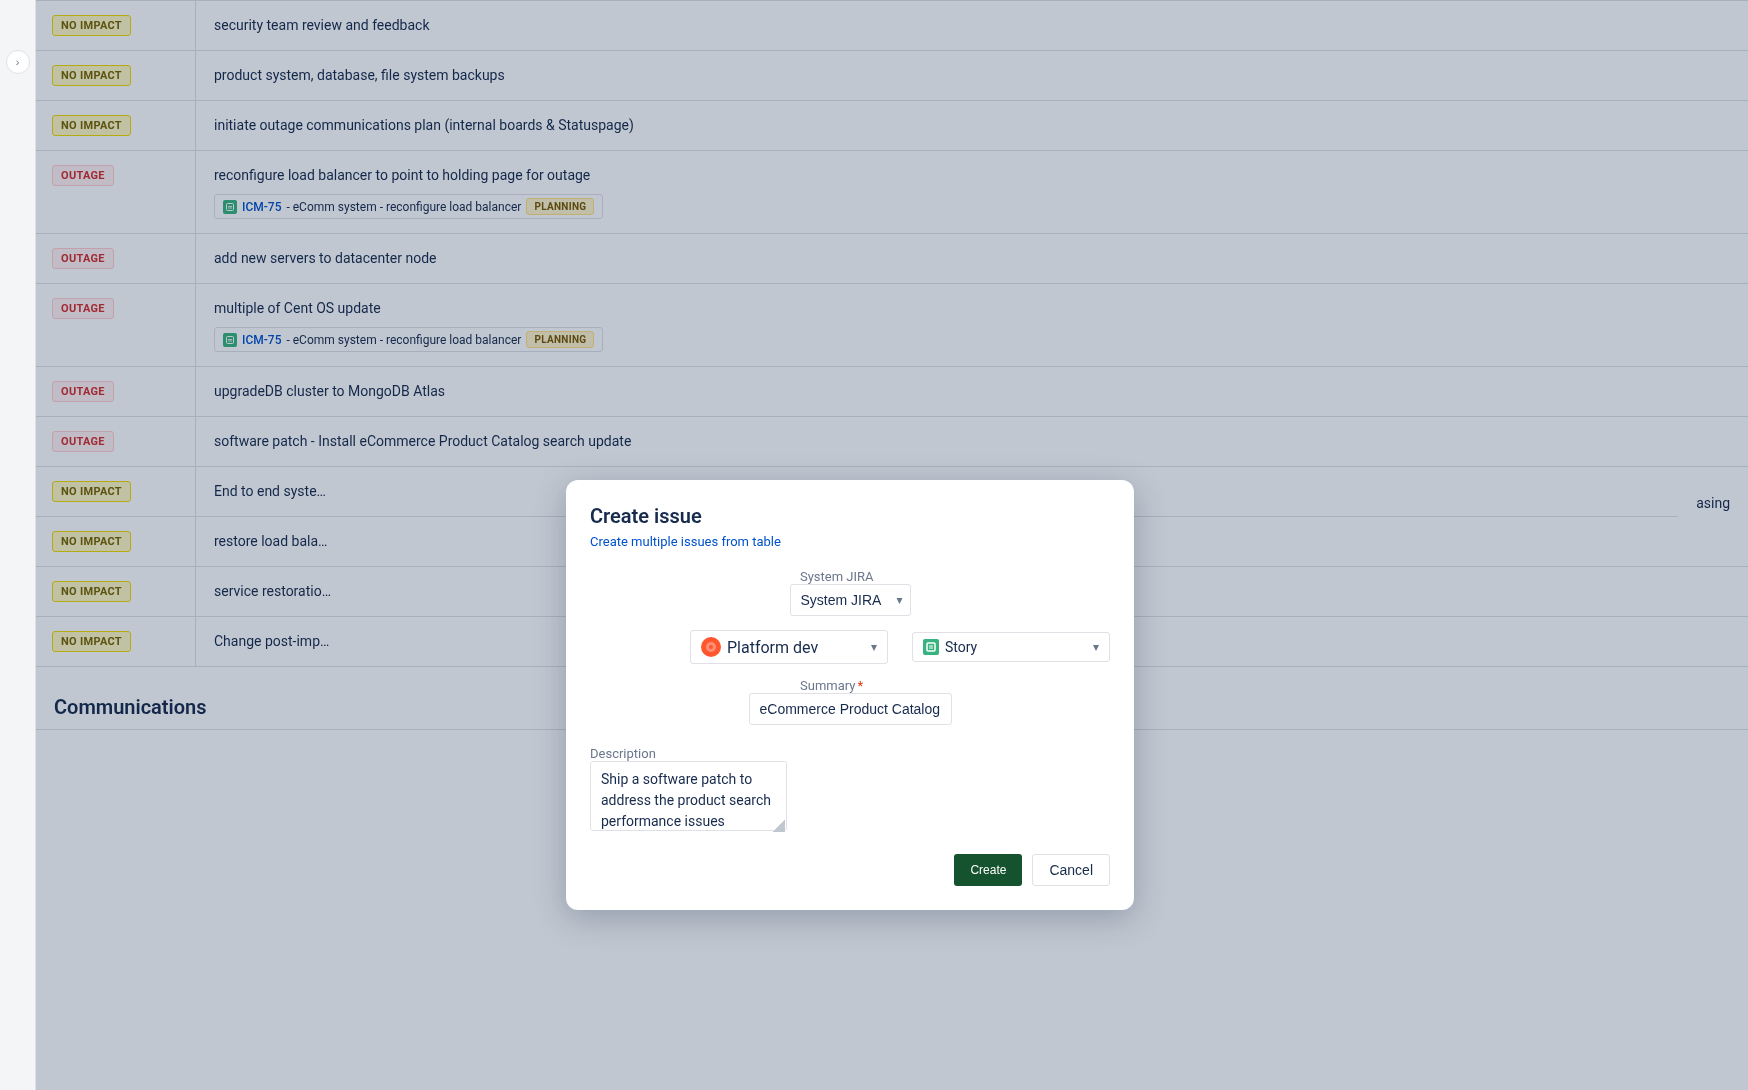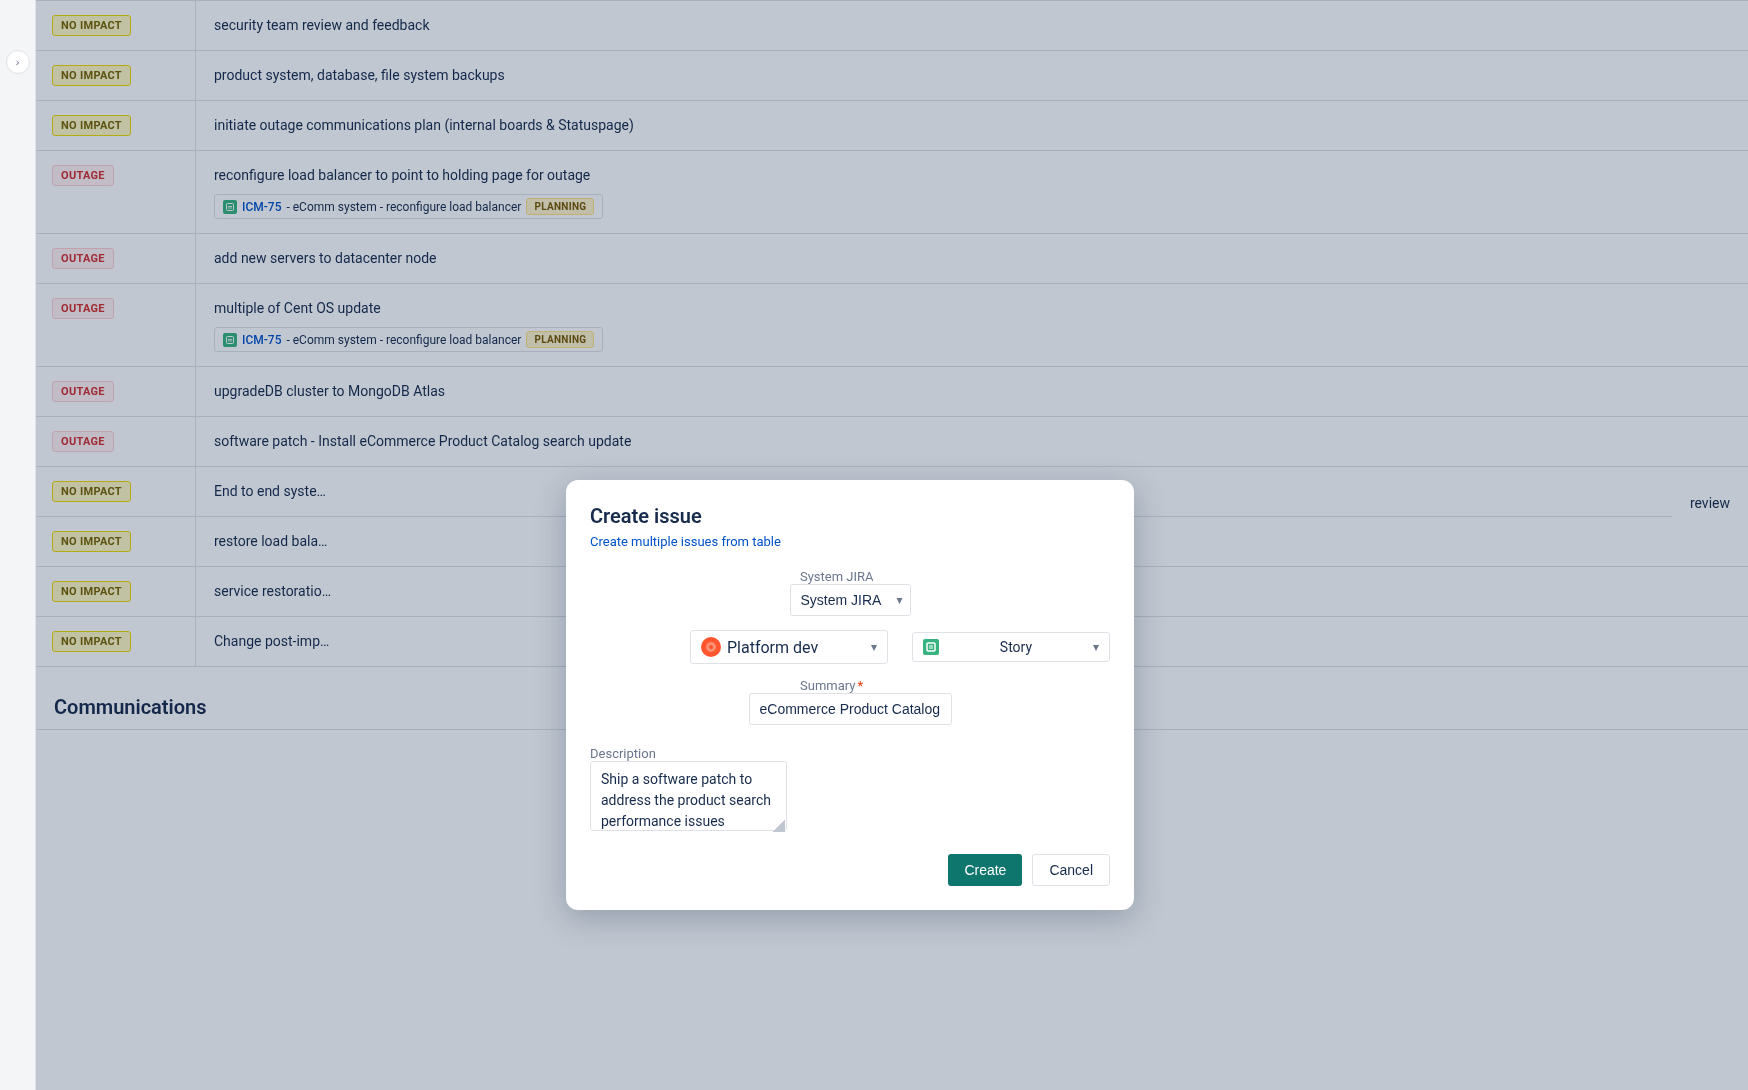--- a/index.html
+++ b/index.html
@@ -217,25 +217,25 @@
       line-height: 1.5;
     }
     .modal-actions {
       display: flex;
       justify-content: flex-end;
       gap: 10px;
       margin-top: 20px;
     }
     .btn-create {
       padding: 7px 16px;
-      background: #0f766e;
+      background: #14532d;
       color: #fff;
       border: none;
       border-radius: 3px;
-      font-size: 14px;
+      font-size: 12px;
       font-weight: 500;
       cursor: pointer;
     }
     .btn-cancel {
       padding: 7px 16px;
       background: #fff;
       color: #172b4d;
       border: 1px solid #dfe1e6;
       border-radius: 3px;
       font-size: 14px;
@@ -368,21 +368,21 @@
       <span class="desc-text">software patch - Install eCommerce Product Catalog search update</span>
 
     </div>
   </div>
         <div class="table-row">
     <div class="col-impact">
       <span class="badge badge-no-impact">NO IMPACT</span>
     </div>
     <div class="col-description" style="position:relative;">
       <span class="desc-text">End to end syste…</span>
-      <span style="position:absolute;right:0;top:14px;padding:14px 18px;color:#172b4d;background:#fff;font-size:14px;">review</span>
+      <span style="position:absolute;right:0;top:14px;padding:14px 18px;color:#172b4d;background:#fff;font-size:14px;">asing</span>
     </div>
   </div>
         <div class="table-row">
     <div class="col-impact">
       <span class="badge badge-no-impact">NO IMPACT</span>
     </div>
     <div class="col-description" style="position:relative;">
       <span class="desc-text">restore load bala…</span>
 
     </div>
@@ -445,21 +445,21 @@
           <div style="width:8px;"></div>
 
           <div style="display:flex;align-items:center;border:1px solid #dfe1e6;border-radius:3px;padding:6px 10px;background:#fff;gap:6px;flex:1;position:relative;">
             <div style="width:16px;height:16px;background:#36b37e;border-radius:2px;display:flex;align-items:center;justify-content:center;flex-shrink:0;">
               <svg width="10" height="10" viewBox="0 0 10 10">
                 <rect x="1" y="1" width="8" height="8" rx="1" fill="none" stroke="#fff" stroke-width="1.5"></rect>
                 <line x1="3" y1="4" x2="7" y2="4" stroke="#fff" stroke-width="1"></line>
                 <line x1="3" y1="6" x2="7" y2="6" stroke="#fff" stroke-width="1"></line>
               </svg>
             </div>
-            <span style="font-size:14px;color:#172b4d;flex:1;text-align:center;">Story</span>
+            <span style="font-size:14px;color:#172b4d;flex:1;">Story</span>
             <span style="color:#6b778c;font-size:12px;">▾</span>
             <select style="position:absolute;top:0;left:0;width:100%;height:100%;opacity:0;cursor:pointer;">
               <option>Story</option>
               <option>Bug</option>
               <option>Task</option>
             </select>
           </div>
         </div>
 
         <div class="form-row">

